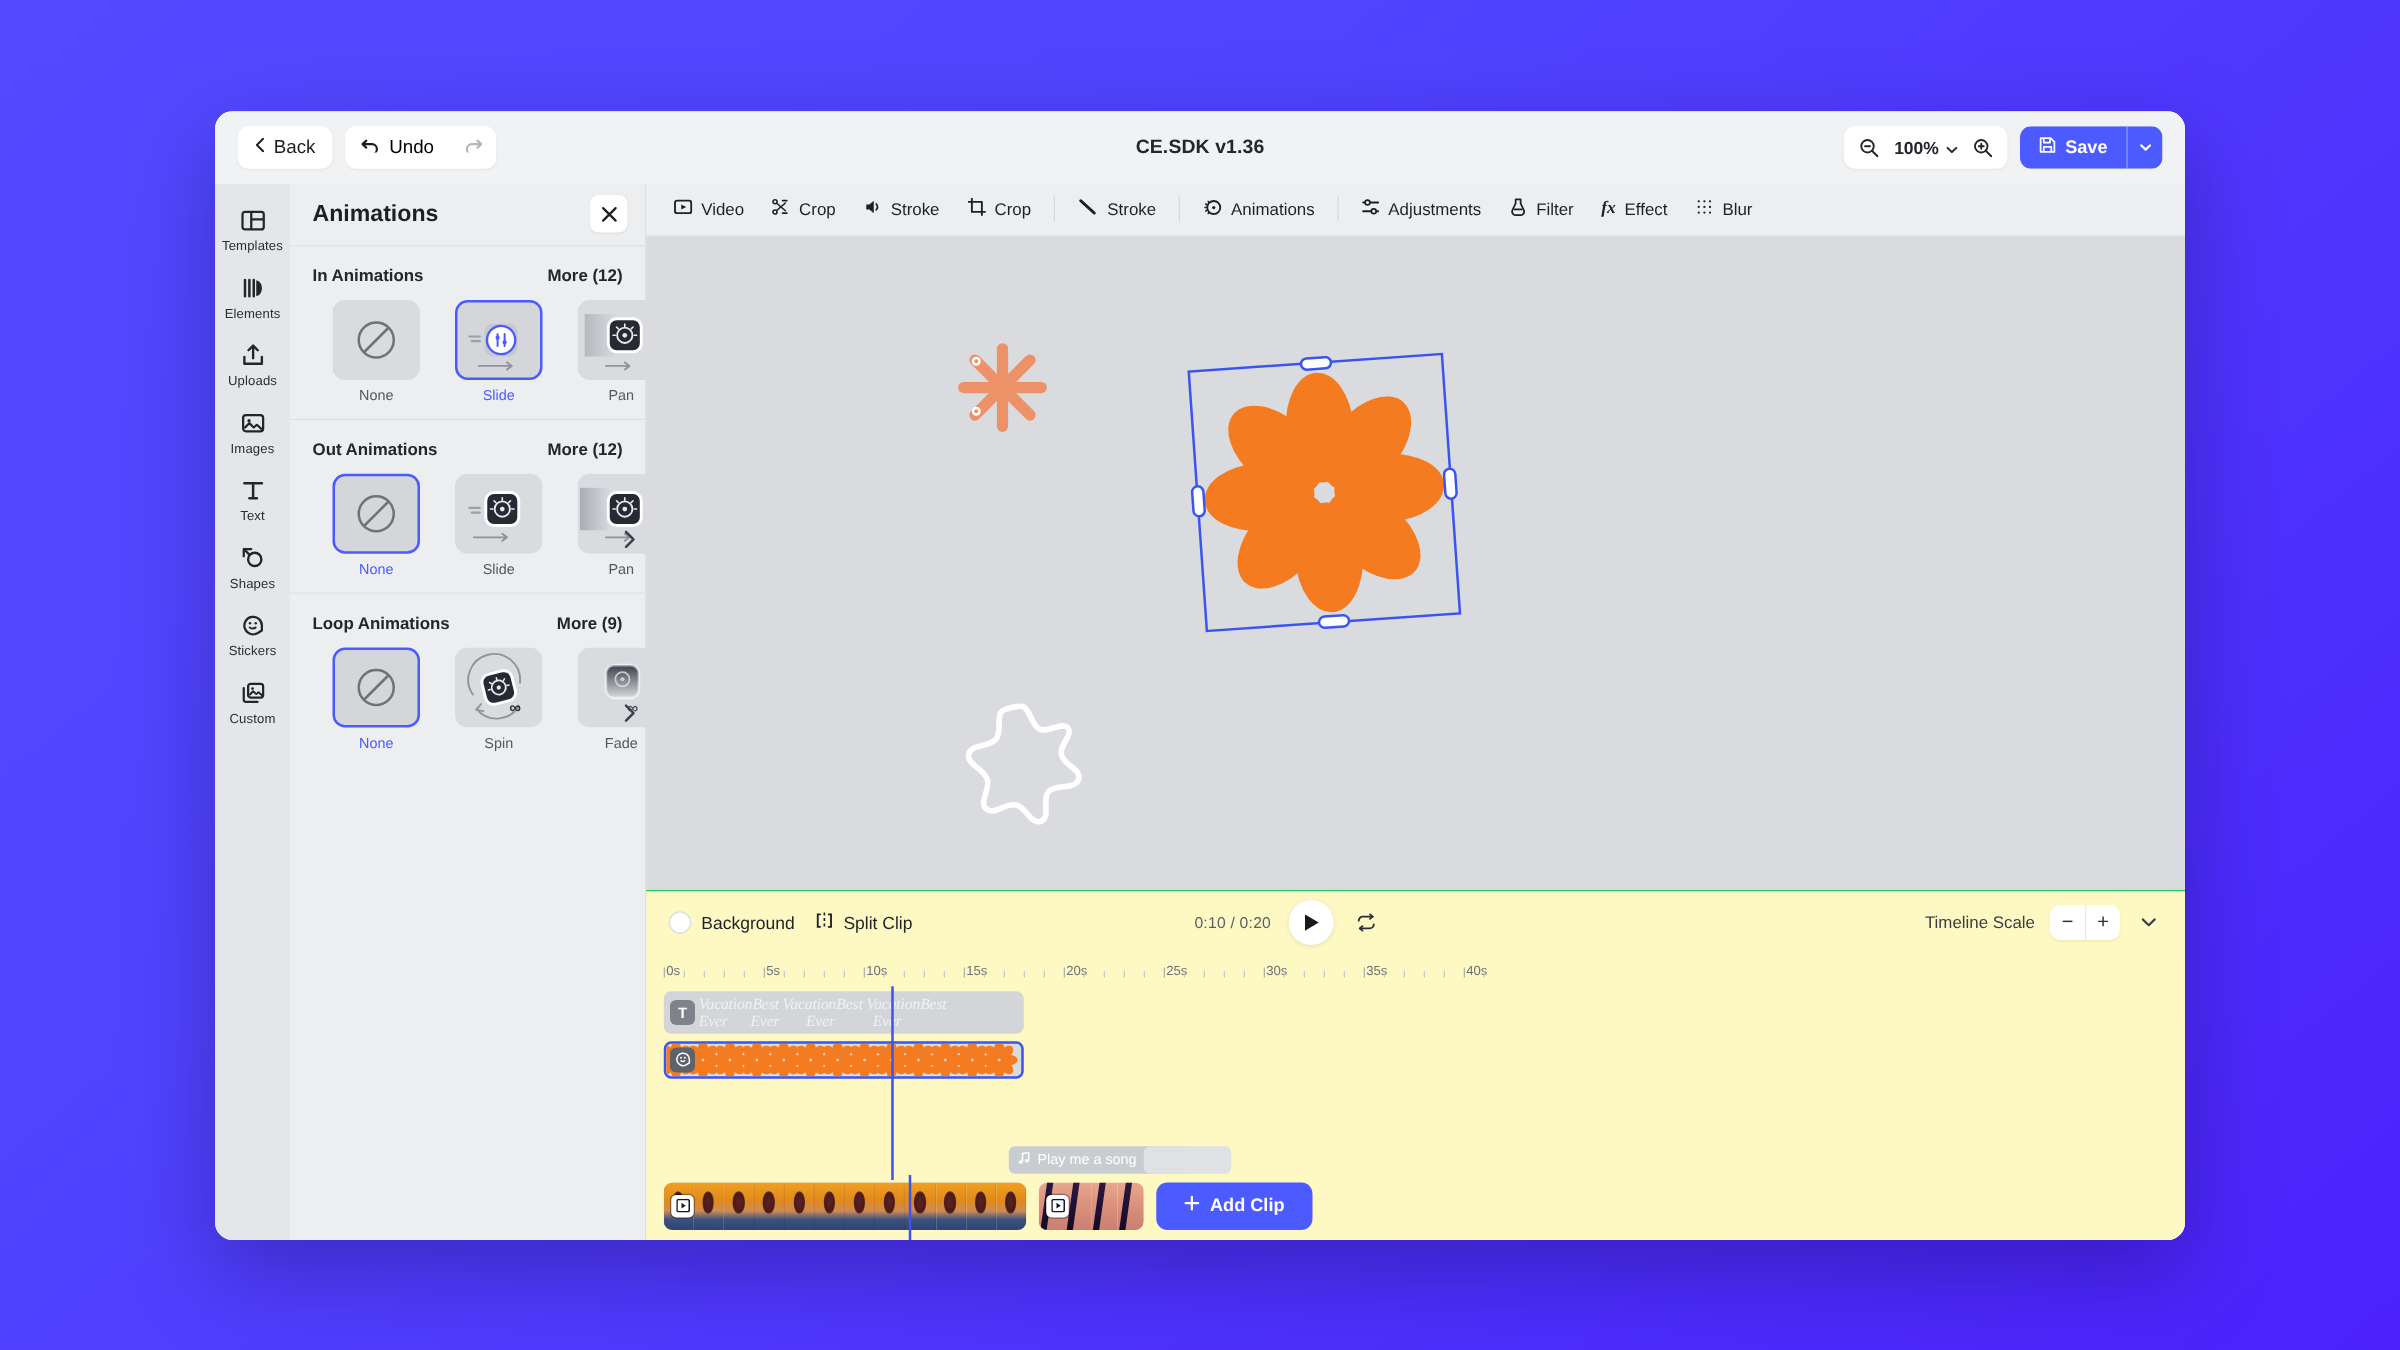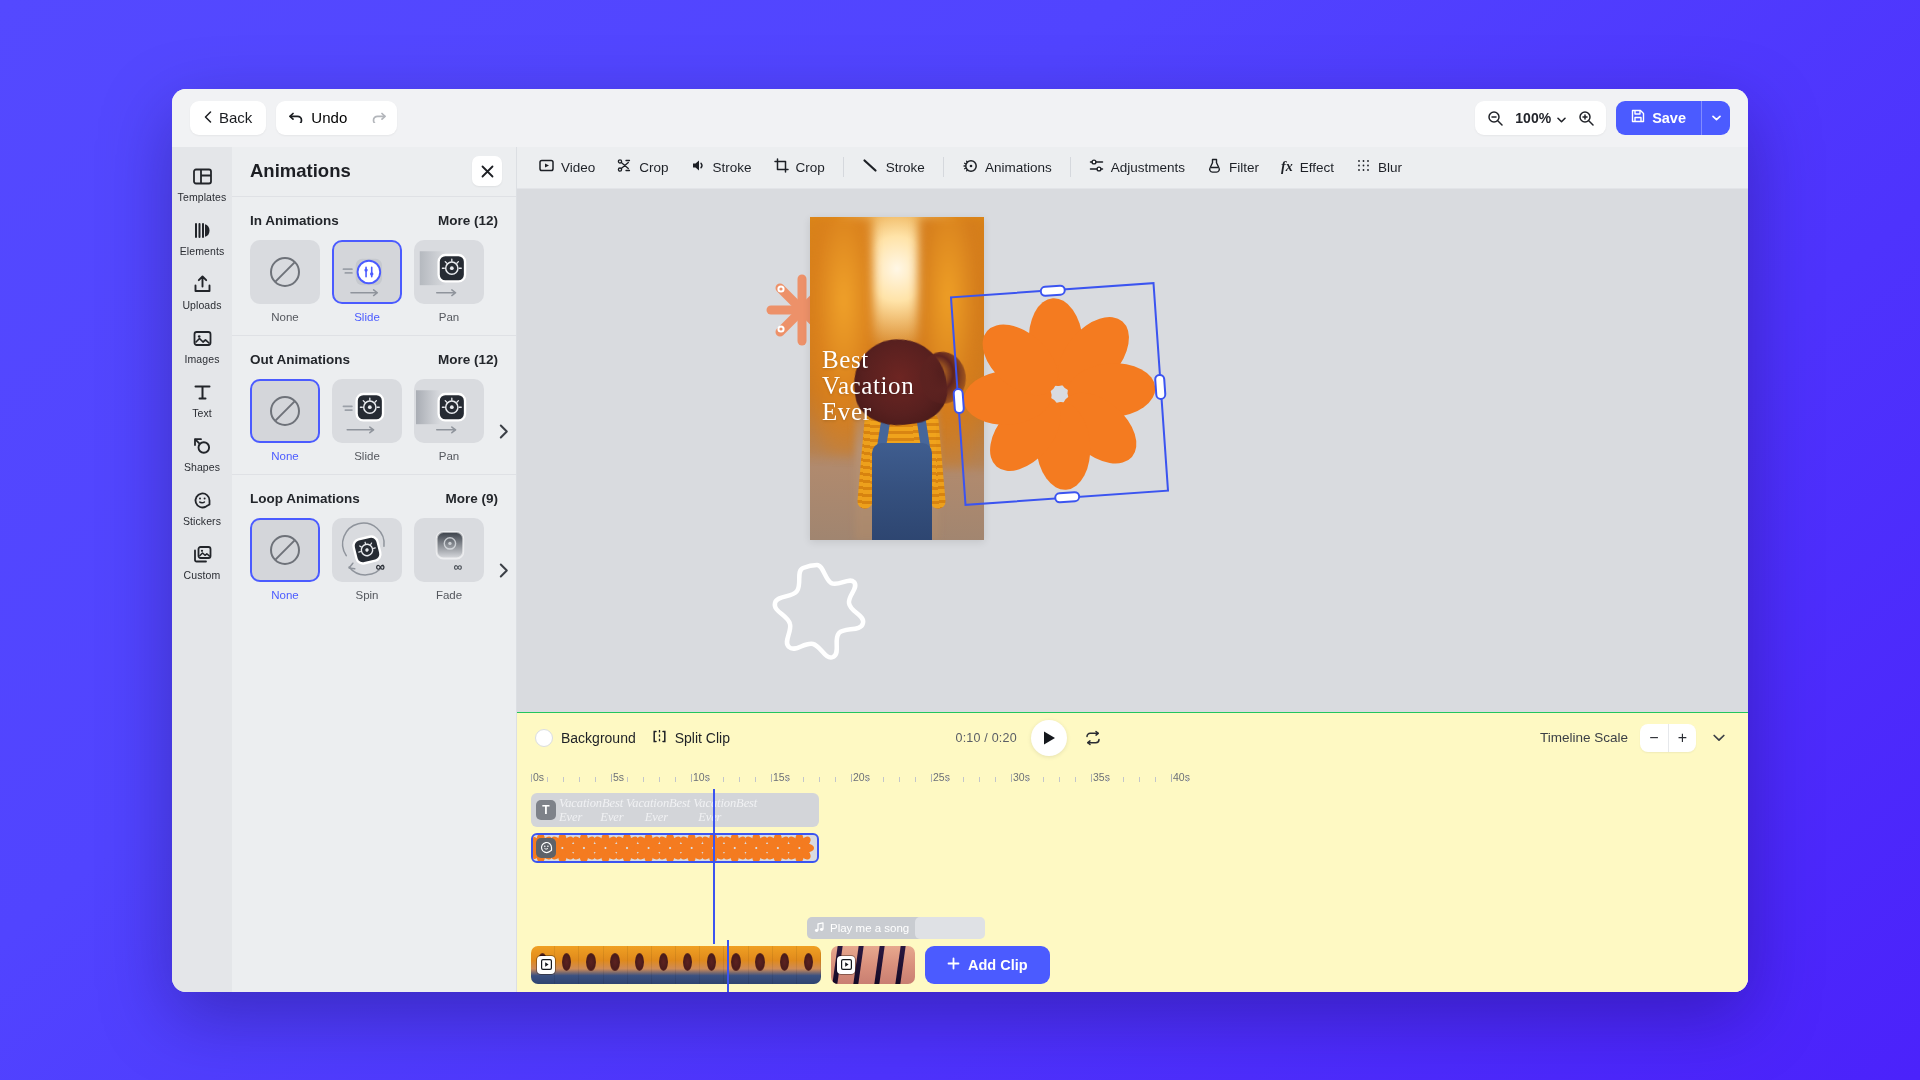--- a/index.html
+++ b/index.html
@@ -95,21 +95,21 @@
     margin-left: auto; width: 30px; height: 30px; background: #fff; border-radius: 7px;
     display: flex; align-items: center; justify-content: center; cursor: pointer;
     box-shadow: 0 1px 2px rgba(0,0,0,.06);
   }
   .anim-section { padding: 16px 0 12px; border-bottom: 1px solid #dfe1e5; position:relative;}
   .anim-section:last-child { border-bottom: none; }
   .sec-head { display:flex; align-items:baseline; padding: 0 18px 12px; }
   .sec-title { font-size: 13.5px; font-weight: 700; color: #23262b; }
   .sec-more { margin-left:auto; font-size: 13.5px; font-weight: 700; color:#23262b; cursor:pointer;padding-left:48px;}
   .tiles { display:flex; gap: 12px; padding: 0 18px; }
-  .tile-wrap { width: 70px; display:flex;flex-direction:column;align-items:center;gap:7px; cursor:pointer;}
+  .tile-wrap { width: 70px; display:flex;flex-direction:column;align-items:center;gap:7px; cursor:pointer;margin-left:16px;}
   .tile {
     width: 70px; height: 64px; border-radius: 10px; background: #d9dbdf;
     display:flex;align-items:center;justify-content:center;position:relative;overflow:hidden;
     border: 2px solid transparent;
   }
   .tile.sel { border-color:#4b5bff; background:#d4d6da; }
   .tile-lbl { font-size: 11.5px; color:#55585e; }
   .tile-lbl.sel { color:#4b5bff; }
   .chev-next {
     position:absolute; right: 4px; top: 50%; transform: translateY(-4px);
@@ -365,20 +365,21 @@
           <span>
             <svg width="15" height="12" viewBox="0 0 15 12">
                 <path d="M11 2.5l3 2.8-3 2.8" stroke="#b3b6bb" stroke-width="1.7" fill="none" stroke-linecap="round" stroke-linejoin="round"></path>
                 <path d="M13.7 5.3H6.5a4 4 0 000 8H9" stroke="#b3b6bb" stroke-width="1.7" fill="none" stroke-linecap="round"></path>
               </svg>
           </span>
         </div>
       </div>
     </div>
 
+    <div id="app-title">CE.SDK v1.36</div>
 
     <div class="hdr-right">
       <div class="zoom-group">
         <div class="zoom-btn">
           <svg width="16" height="16" viewBox="0 0 16 16">
               <circle cx="7" cy="7" r="5" stroke="#22242a" stroke-width="1.5" fill="none"></circle>
               <path d="M11 11l4 4M5 7h4" stroke="#22242a" stroke-width="1.5" stroke-linecap="round"></path>
             </svg>
         </div>
         <div class="zoom-val">
@@ -767,34 +768,20 @@
                 <path d="M65 21L21 65"></path>
             </g>
             <circle cx="22" cy="22" r="2.6" fill="none" stroke="#fff" stroke-width="2"></circle>
             <circle cx="22" cy="62" r="2.6" fill="none" stroke="#fff" stroke-width="2"></circle>
           </svg>
 
           <svg class="deco" id="deco-outline-blob" viewBox="0 0 110 108">
             <path d="M52 6c6 0 8 14 14 18 7 4 18-6 23-1 5 6-6 13-5 21 1 9 16 12 14 20-2 9-18 4-24 10-6 7 2 20-6 24-8 3-12-11-20-13-9-2-18 9-24 3-6-5 3-15 1-23-2-9-17-12-15-21 2-8 17-5 22-12 5-7-1-20 6-23 5-2 9-3 14-3z" fill="none" stroke="#ffffff" stroke-width="4.5" stroke-linejoin="round"></path>
           </svg>
 
-          <div class="photo-card">
-            <div class="photo-bg"></div>
-            <div class="road"></div>
-            <div class="arm-l"></div>
-            <div class="arm-r"></div>
-            <div class="shirt"></div>
-            <div class="strap-l"></div>
-            <div class="strap-r"></div>
-            <div class="overall"></div>
-            <div class="hair"></div>
-            <div class="photo-text">Best
-Vacation
-Ever</div>
-          </div>
 
           <div id="flower-element">
             <svg viewBox="0 0 205 210" width="205" height="210">
               <g fill="#f47b20">
                 <g transform="translate(102.5,105)">
                   <g>
                       <ellipse cx="0" cy="-52" rx="27" ry="44"></ellipse>
                     </g>
                   <g transform="rotate(45)">
                       <ellipse cx="0" cy="-52" rx="27" ry="44"></ellipse>

